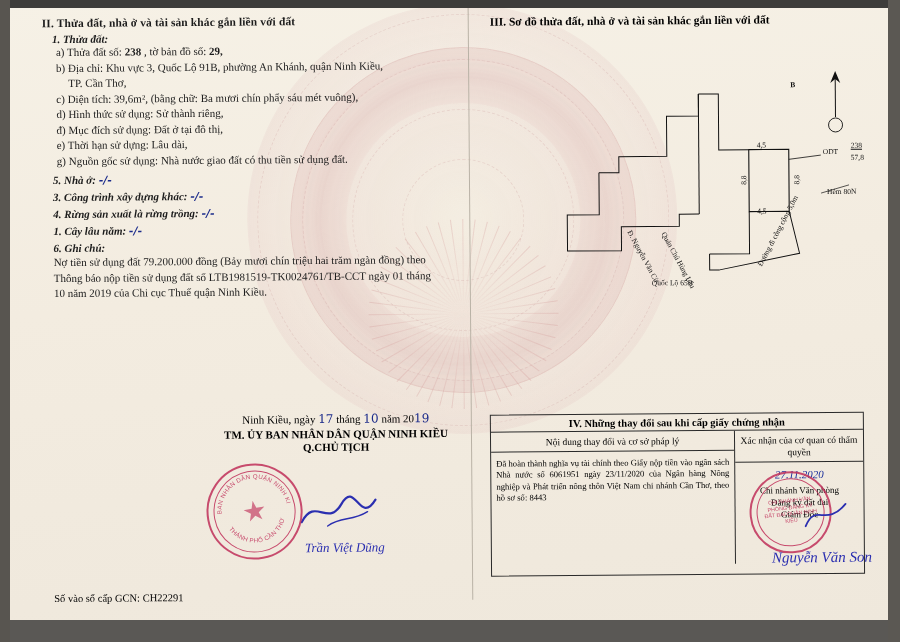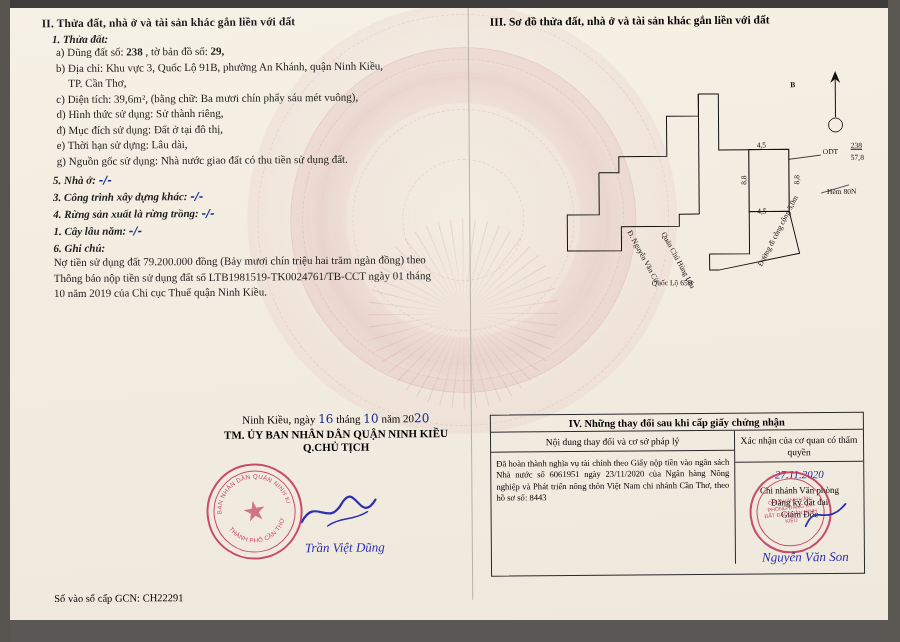--- a/index.html
+++ b/index.html
@@ -122,22 +122,22 @@
   }
   .arc-text{position:absolute;left:0;top:0;width:100%;height:100%;}
   .arc-text text{font-size:6.2px;fill:#c0305a;font-family:"Liberation Sans",sans-serif;letter-spacing:.3px;}
   #stamp2{left:748px;top:478px;width:78px;height:78px;transform:rotate(-6deg);border-width:2px;}
   #stamp2:before{content:"";position:absolute;left:5px;top:5px;right:5px;bottom:5px;border:1px solid #c0305a;border-radius:50%;}
   #stamp2 .inner{
     position:absolute;left:12px;top:24px;right:12px;
     text-align:center;font-size:5.4px;line-height:6.6px;font-family:"Liberation Sans",sans-serif;
   }
   #stamp2name{
-    position:absolute;left:760px;top:556px;width:120px;
-    color:#2b2fb0;font-style:italic;font-size:13px;
+    position:absolute;left:760px;top:556px;width:120px;text-align:center;
+    color:#2b2fb0;font-style:italic;font-size:15px;
   }
   #stamp2sign{position:absolute;left:800px;top:505px;width:50px;height:34px;}
 
   
   #gcn{position:absolute;left:52px;top:594px;font-size:10.5px;}
 </style>
 </head>
 <body>
 
 <div id="page">
@@ -202,21 +202,21 @@
       </div>
 
     <div id="divider"></div>
 
     <div id="sec2">
       <div class="sec-title">II. Thửa đất, nhà ở và tài sản khác gắn liền với đất</div>
 
       <div class="it ind2">1. Thửa đất:</div>
 
       <div class="ln ind">
-        <span>a) Dũng đất số:</span>
+        <span>a) Thửa đất số:</span>
         <b class="val">238</b>
         <span>, tờ bản đồ số:</span>
         <b class="val">29,</b>
       </div>
 
       <div class="ln ind">
         <span>b) Địa chỉ:</span>
         <span>Khu vực 3, Quốc Lộ 91B, phường An Khánh, quận Ninh Kiều,</span>
       </div>
       <div class="ln ind" style="padding-left:26px">
@@ -312,24 +312,24 @@
       <div class="maplabel" style="left:74px;top:164px;transform:rotate(62deg);transform-origin:0 0;">Đ. Nguyễn Văn Cừ</div>
       <div class="maplabel" style="left:108px;top:166px;transform:rotate(62deg);transform-origin:0 0;">Quán Chú Hùng Lẩu</div>
       <div class="maplabel" style="left:92px;top:214px;">Quốc Lộ 65B</div>
       <div class="maplabel" style="left:196px;top:200px;transform:rotate(-62deg);transform-origin:0 0;">Đường đi công cộng 5,0m</div>
       <div class="maplabel" style="left:268px;top:124px;">Hẻm 80N</div>
     </div>
 
     <div id="signblock">
       <div class="l1">
         <span>Ninh Kiều, ngày</span>
-        <span class="hand" style="font-size:12px">16</span>
+        <span class="hand" style="font-size:12px">17</span>
         <span>tháng</span>
         <span class="hand" style="font-size:12px">10</span>
-        <span>năm 20</span><span class="hand" style="font-size:12px">20</span>
+        <span>năm 20</span><span class="hand" style="font-size:12px">19</span>
       </div>
       <div class="l2">TM. ỦY BAN NHÂN DÂN QUẬN NINH KIỀU</div>
       <div class="l3">
         <span>Q.</span><span>CHỦ TỊCH</span>
       </div>
     </div>
 
     <svg id="sig-scrawl" viewBox="0 0 90 40">
       <path d="M4 30 C18 4, 30 36, 44 12 S62 34, 78 8" fill="none" stroke="#2b2fb0" stroke-width="2.2" stroke-linecap="round"></path>
       <path d="M30 34 C44 24, 54 30, 70 20" fill="none" stroke="#2b2fb0" stroke-width="1.4" stroke-linecap="round"></path>

